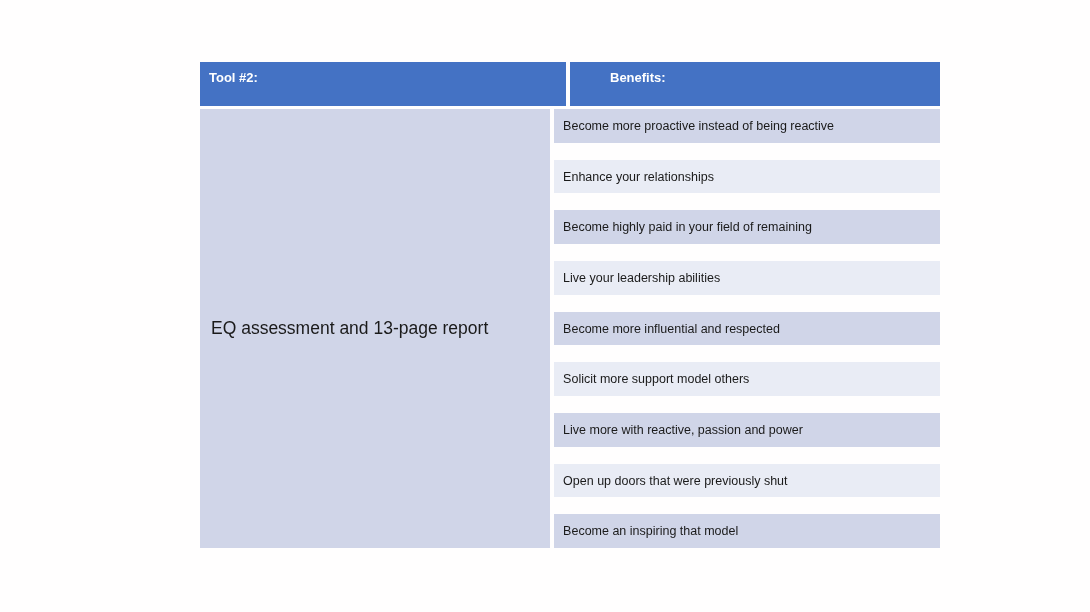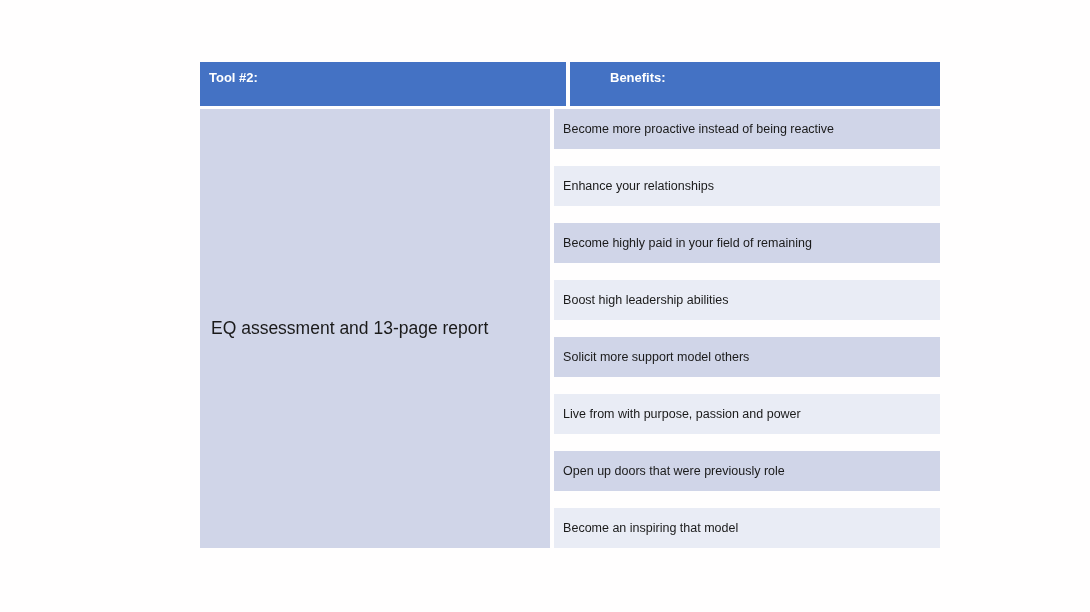--- a/index.html
+++ b/index.html
@@ -87,22 +87,23 @@
       <div class="header-cell benefits">Benefits:</div>
     </div>
 
     <div class="table-body">
       <div class="tool-cell">EQ assessment and 13-page report</div>
 
       <div class="benefit-col">
         <div class="benefit-row">Become more proactive instead of being reactive</div>
         <div class="benefit-row">Enhance your relationships</div>
         <div class="benefit-row">Become highly paid in your field of remaining</div>
-        <div class="benefit-row">Boost high leadership abilities</div>
+        <div class="benefit-row">Live your leadership abilities</div>
+        <div class="benefit-row">Become more influential and respected</div>
         <div class="benefit-row">Solicit more support model others</div>
-        <div class="benefit-row">Live from with purpose, passion and power</div>
-        <div class="benefit-row">Open up doors that were previously role</div>
+        <div class="benefit-row">Live more with reactive, passion and power</div>
+        <div class="benefit-row">Open up doors that were previously shut</div>
         <div class="benefit-row">Become an inspiring that model</div>
       </div>
     </div>
 
   </div>
 </div>
 
 </body></html>

